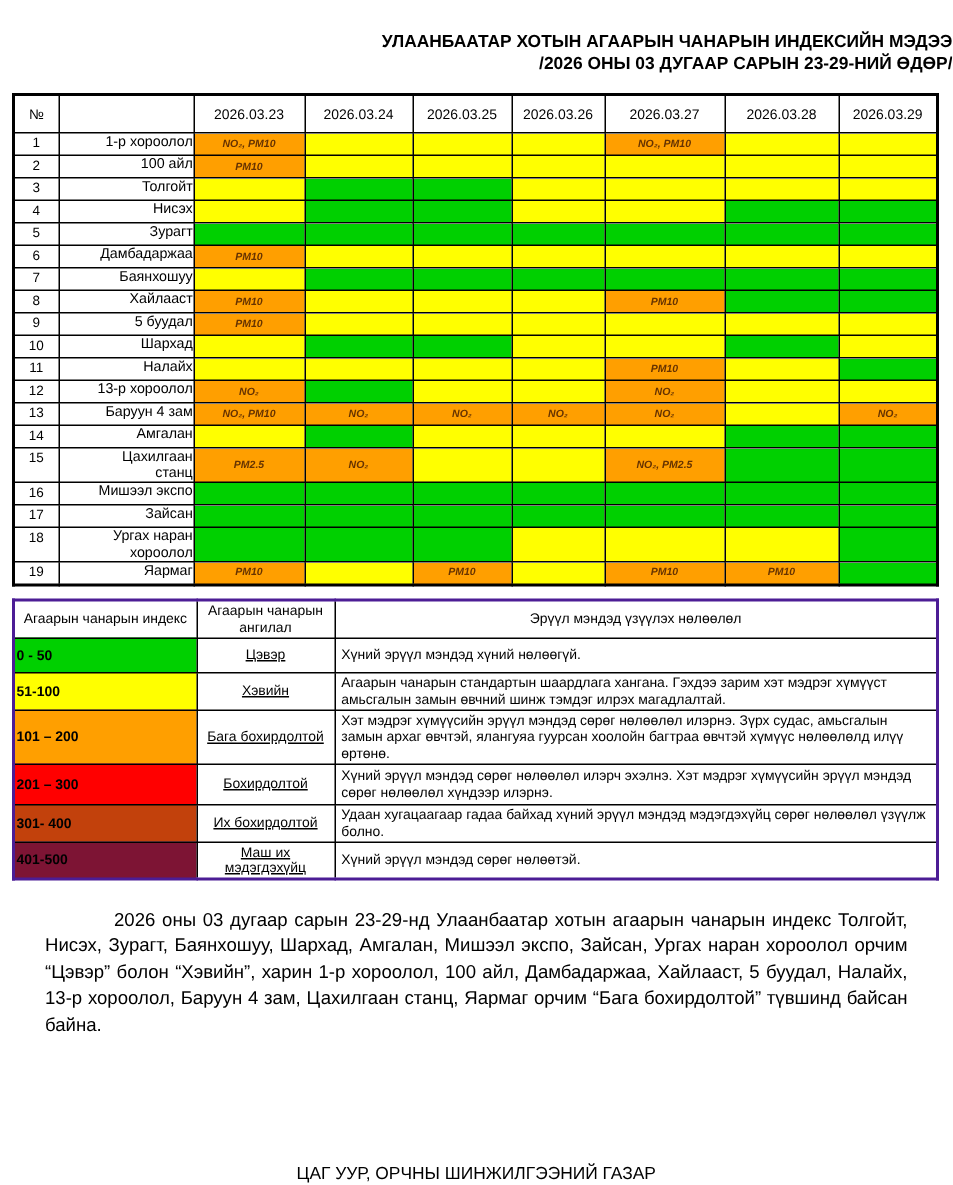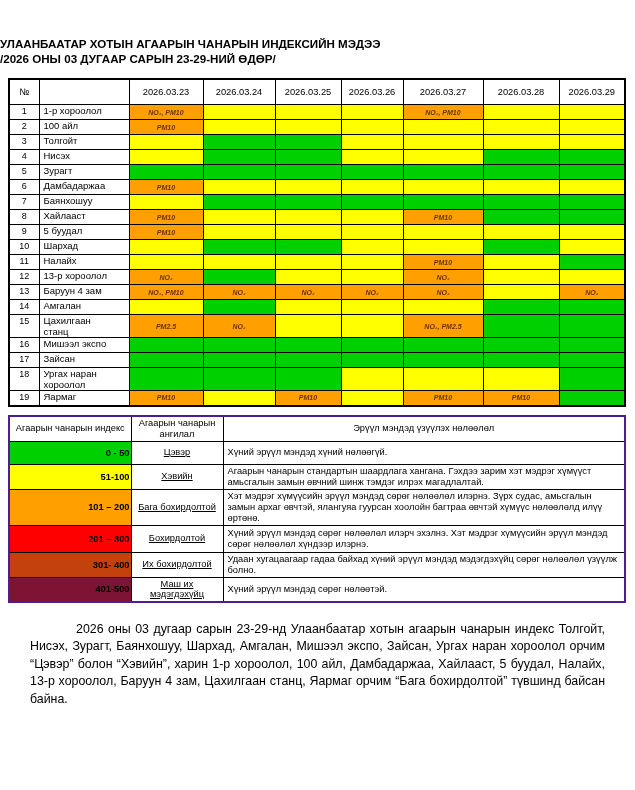--- a/index.html
+++ b/index.html
@@ -1,39 +1,39 @@
 <!DOCTYPE html>
 <html><head>
 <meta charset="utf-8">
 <style>
   html,body{margin:0;padding:0;background:#fff;}
   .page{
     width:635px;height:790px;background:#fff;position:relative;overflow:hidden;
     font-family:"Liberation Sans",sans-serif;color:#000;
   }
   
-  .title{padding-top:36px;text-align:left;font-size:11.6px;line-height:15px;font-weight:bold;}
+  .title{padding-top:20px;text-align:right;font-size:11.6px;line-height:15px;font-weight:bold;}
   
   table{border-collapse:collapse;table-layout:fixed;}
   .mt{margin:12px 0 0 8px;border:2px solid #000;}
   .mt th,.mt td{border:1px solid #000;overflow:hidden;}
   .mt thead th{height:22px;font-weight:normal;font-size:9.3px;text-align:center;}
   .mt tbody tr{height:15px;}
   .mt tbody tr.tall{height:22px;}
   .mt td.num{font-size:9px;text-align:center;vertical-align:top;padding-top:1px;}
-  .mt td.name{font-size:9.5px;padding:1px 0 0 4px;vertical-align:top;line-height:10.5px;white-space:pre-line;}
+  .mt td.name{font-size:9.5px;padding:1px 0 0 4px;vertical-align:top;line-height:10.5px;white-space:pre-line;text-align:right;}
   .mt td.cell{font-size:7px;font-style:italic;font-weight:bold;text-align:center;vertical-align:middle;color:#663300;white-space:nowrap;}
   .mt td.g{background:#00D000;}
   .mt td.y{background:#FFFF00;}
   .mt td.o{background:#FF9F00;}
   
   .lg{margin:8px 0 0 8px;border:2px solid #4c1d95;}
   .lg th,.lg td{border:1px solid #000;}
   .lg thead th{height:22px;font-weight:normal;font-size:9.3px;text-align:center;line-height:11px;vertical-align:middle;}
-  .lg td.range{font-size:9.3px;font-weight:bold;text-align:right;vertical-align:middle;}
+  .lg td.range{font-size:9.3px;font-weight:bold;text-align:left;vertical-align:middle;}
   .lg td.cls{font-size:9.3px;text-align:center;vertical-align:middle;line-height:10.5px;text-decoration:underline;}
   .lg td.effect{font-size:9.3px;padding:1px 4px;line-height:11px;vertical-align:middle;text-align:left;}
   
   .para{margin:18px 30px 0 30px;text-align:justify;font-size:12.4px;line-height:17.5px;text-indent:46px;}
   
   .footer{margin-top:80px;text-align:center;font-size:11.6px;line-height:21px;}
 </style>
 </head>
 <body>
 

